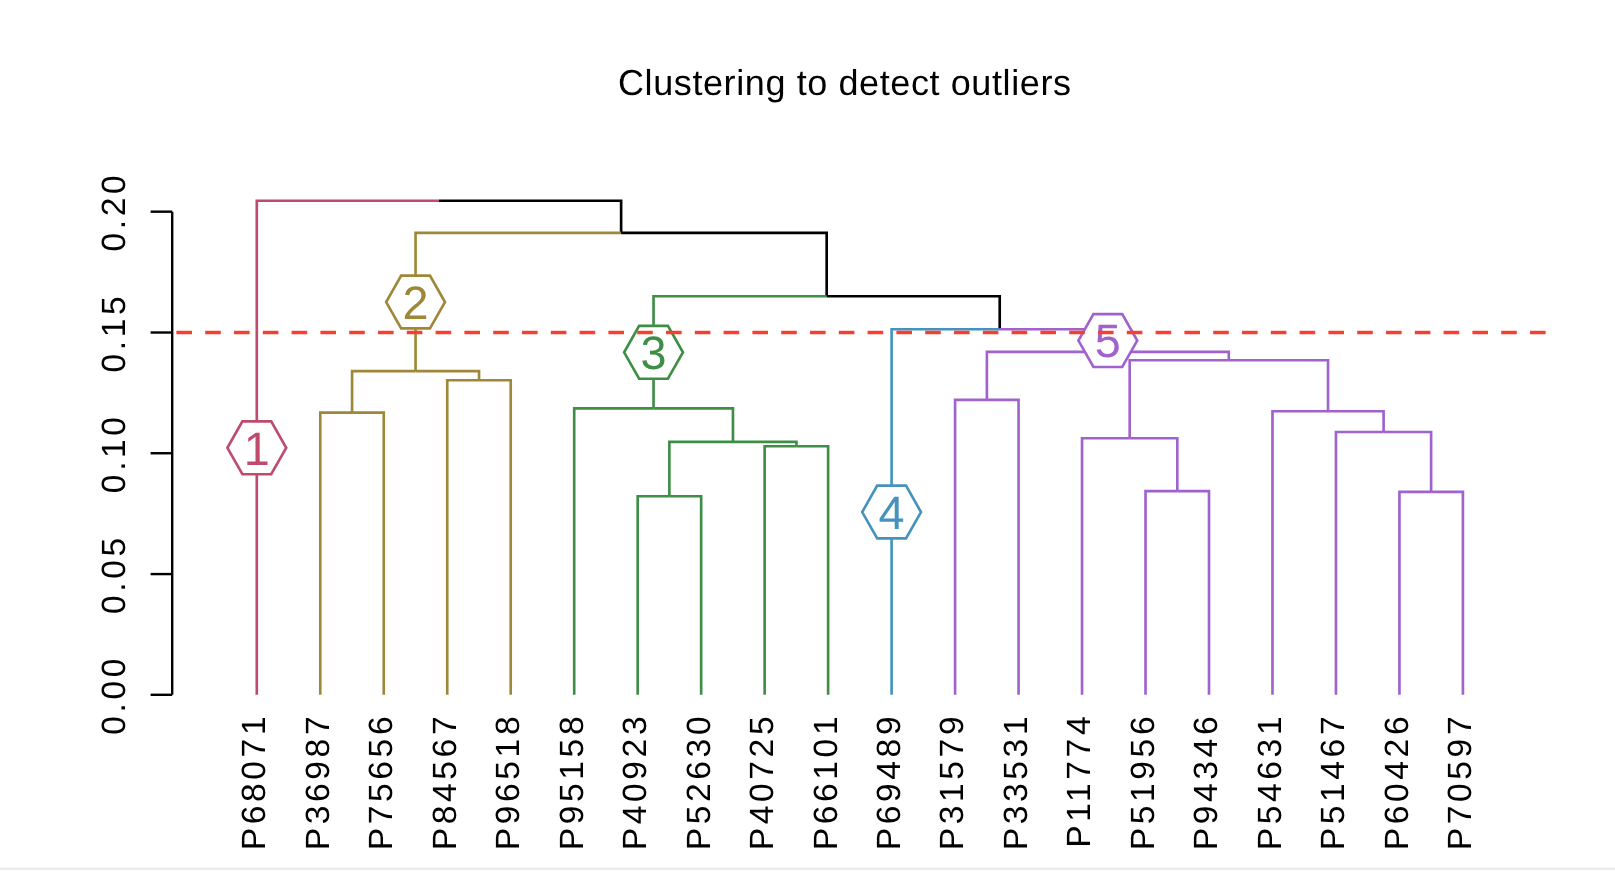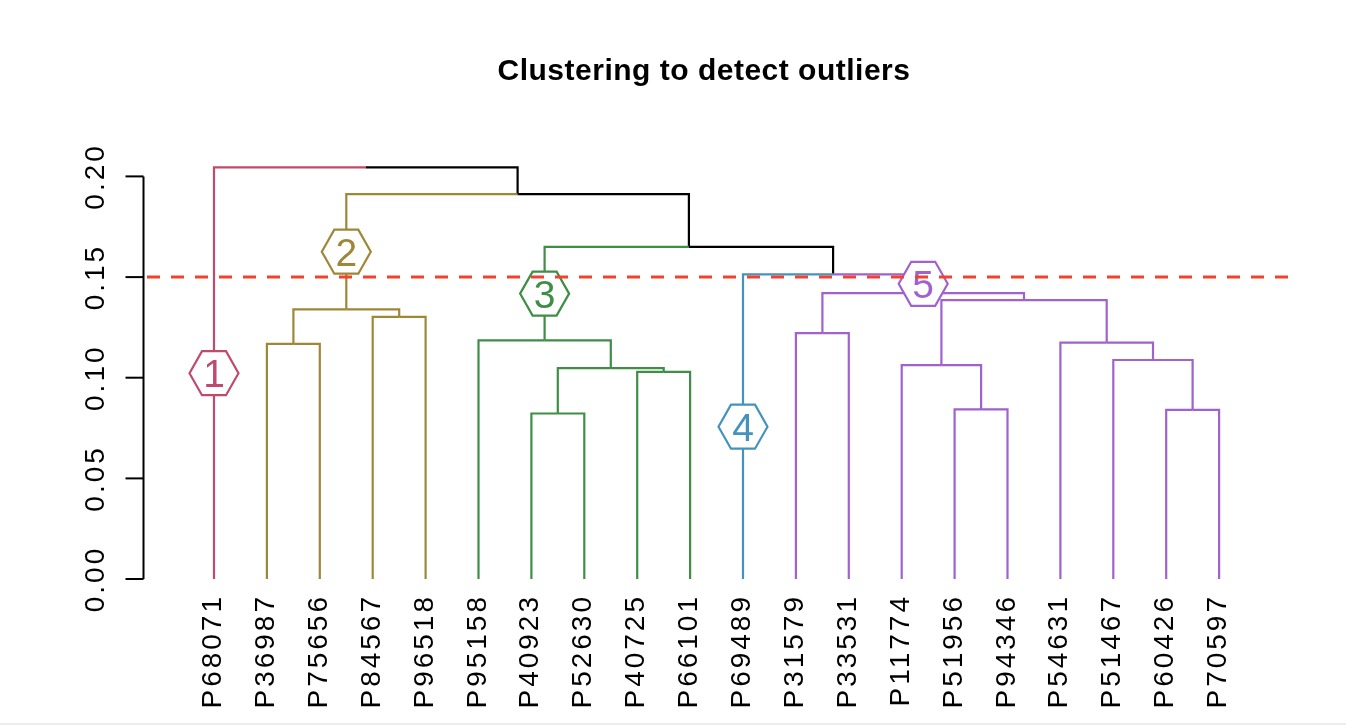--- a/index.html
+++ b/index.html
@@ -1,20 +1,20 @@
 <!DOCTYPE html>
 <html><head>
 <meta charset="utf-8">
 <style>
   html,body{margin:0;padding:0;background:#ffffff;}
   body{width:1346px;height:728px;position:relative;overflow:hidden;
        font-family:"Liberation Sans", sans-serif;}
   .chart-wrap{position:absolute;inset:0;}
   .chart-title{position:absolute;top:53px;left:90px;right:28px;
-       text-align:center;font-size:30px;font-weight:bold;color:#000;
+       text-align:center;font-size:30px;font-weight:normal;color:#000;
        letter-spacing:0.5px;}
   svg{position:absolute;top:0;left:0;}
   svg text{font-family:"Liberation Sans", sans-serif;}
   .bottom-edge{position:absolute;left:0;right:0;bottom:3px;height:2px;
        background:#ececec;}
 </style>
 </head>
 <body>
 
 <div class="chart-wrap">

